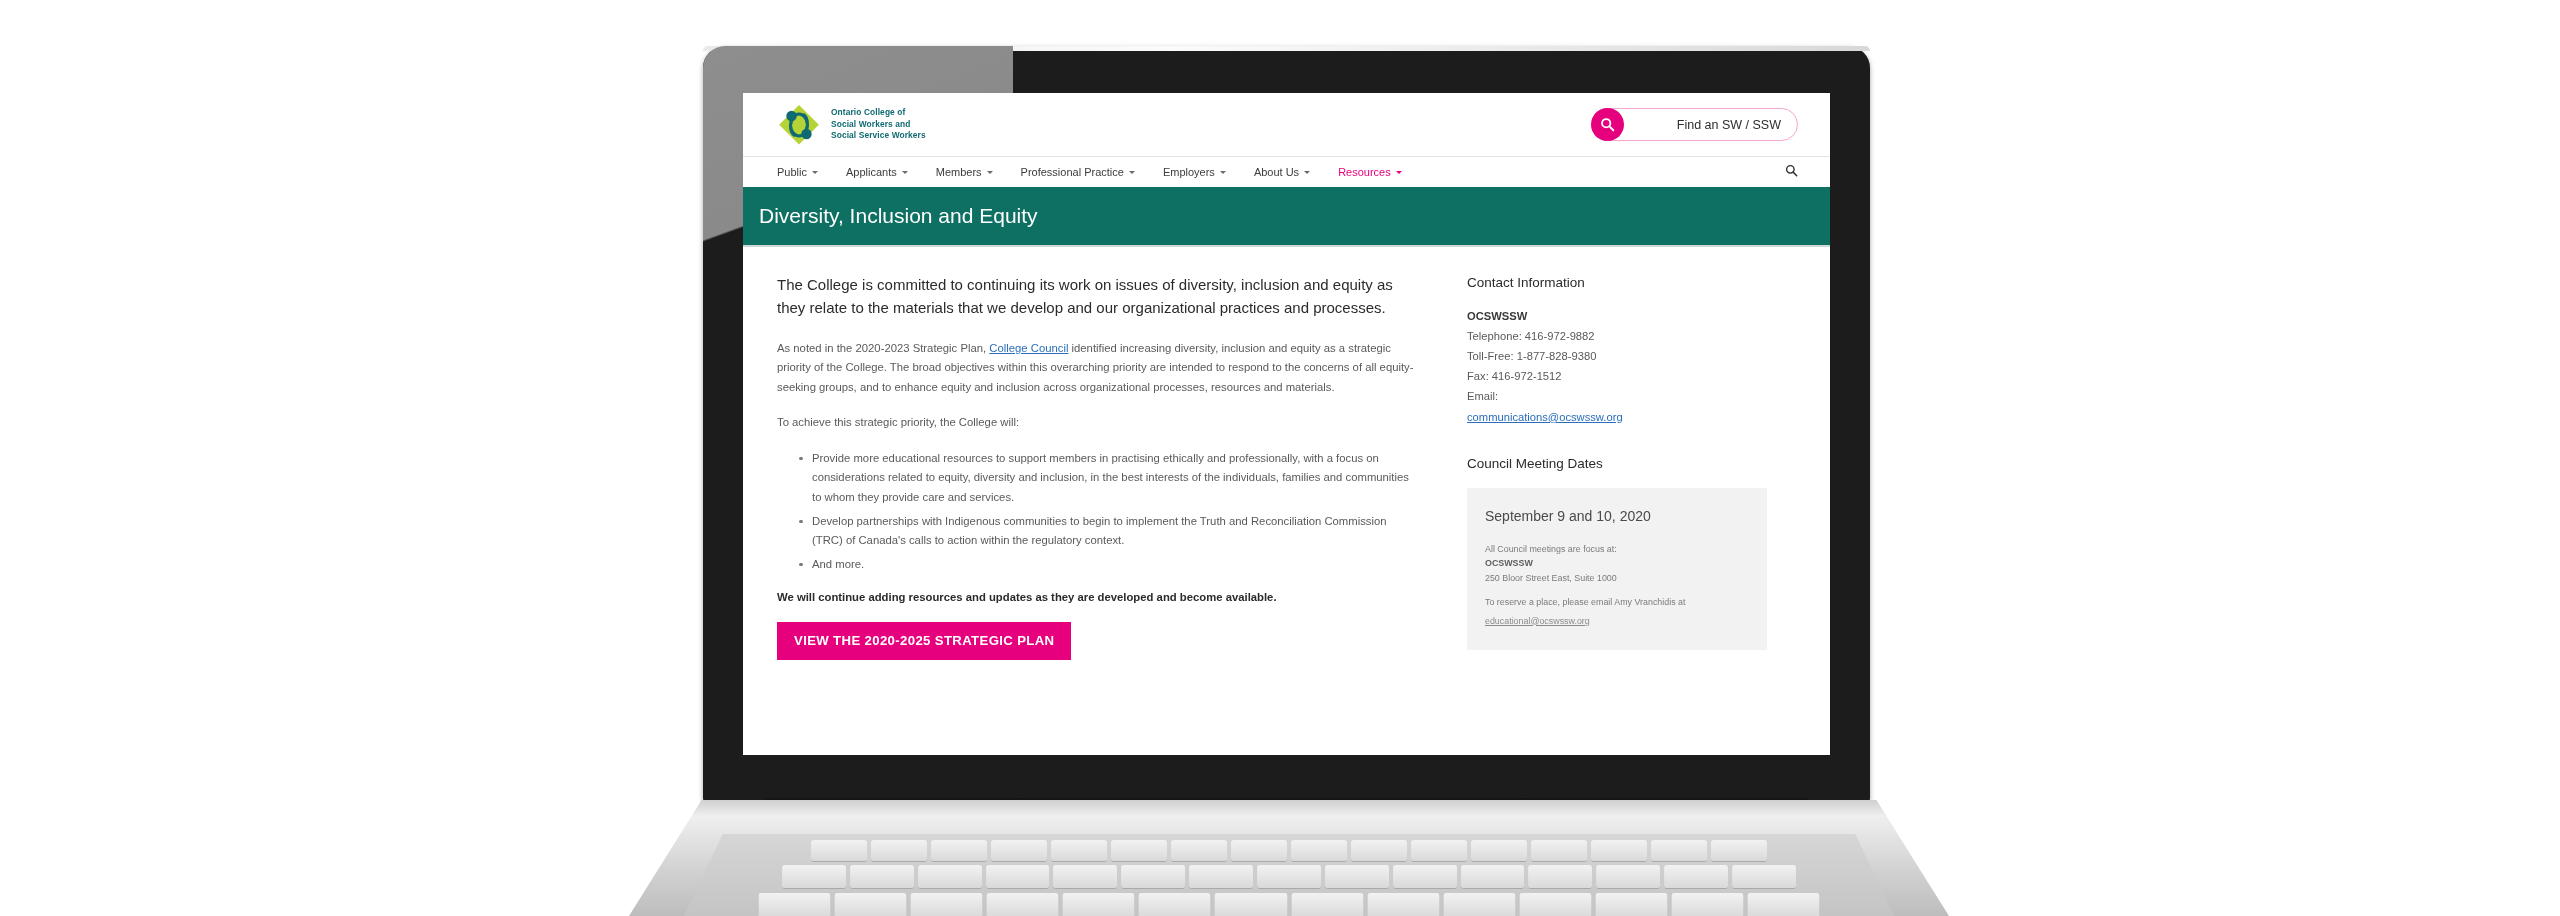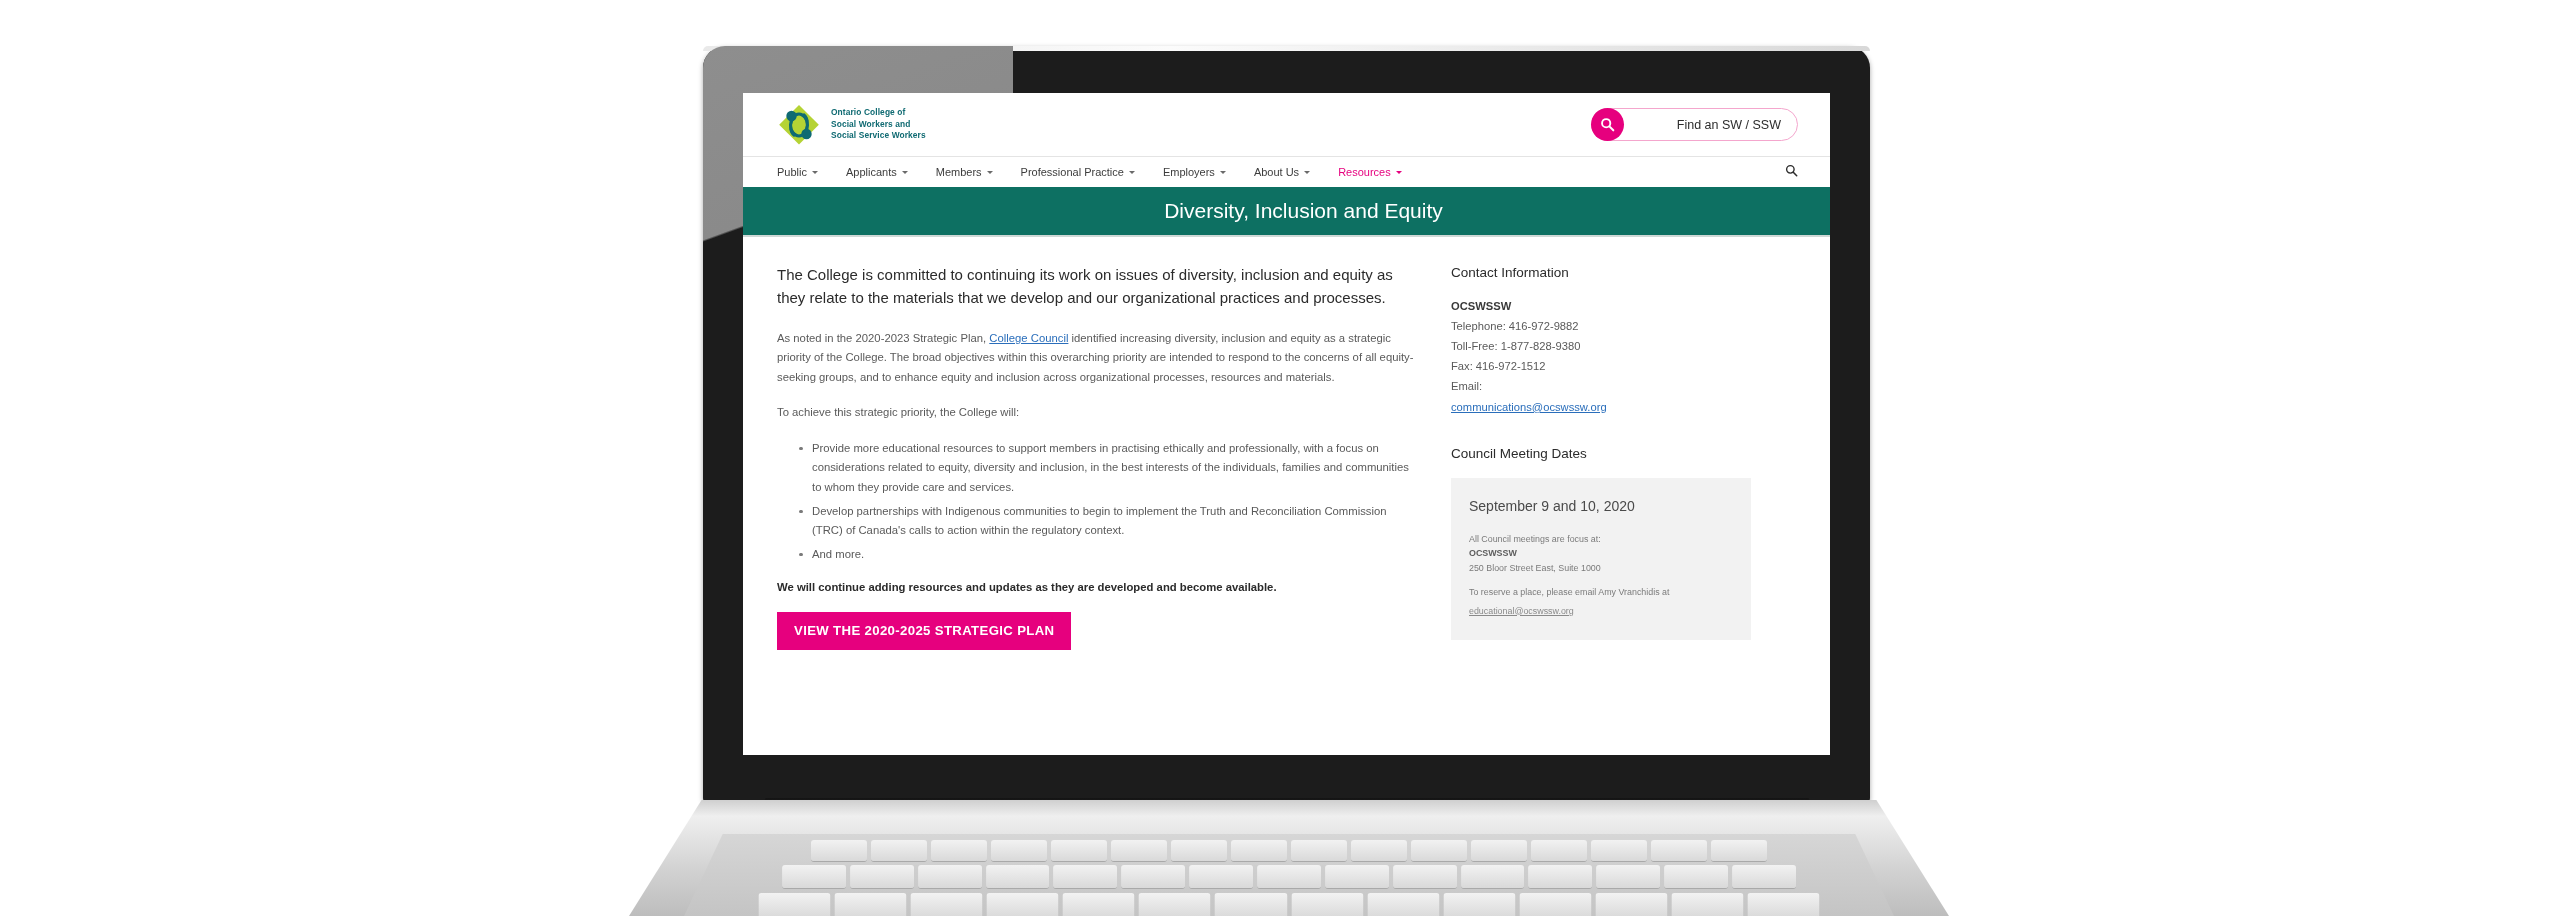--- a/index.html
+++ b/index.html
@@ -149,33 +149,32 @@
     border-left: 3.2px solid transparent;
     border-right: 3.2px solid transparent;
     border-top: 3.6px solid #6a6a6a;
   }
   .nav-item.active .chev { border-top-color: #e6007e; }
   #nav-search-icon { margin-left: auto; cursor: pointer; }
 
   
   #page-banner {
     background: #0d7062;
-    height: 50px;
+    height: 60px;
     display: flex; align-items: center;
-    padding-left: 34px;
+    padding-left: 16px;
     border-bottom: 2px solid #cfd8d6;
-    justify-content: center;
   }
   #page-title { color: #fff; font-size: 21px; font-weight: normal; }
 
   
   #content-wrap {
     display: flex;
     padding: 26px 30px 0 34px;
-    gap: 34px;
+    gap: 50px;
   }
   #main-col { width: 640px; }
   #side-col { width: 300px; padding-top: 2px; }
 
   #lead-paragraph {
     font-size: 15px; line-height: 1.56; color: #2b2b2b;
     margin-bottom: 19px;
   }
   .body-paragraph {
     font-size: 11.3px; line-height: 1.73; color: #5a5a5a;

